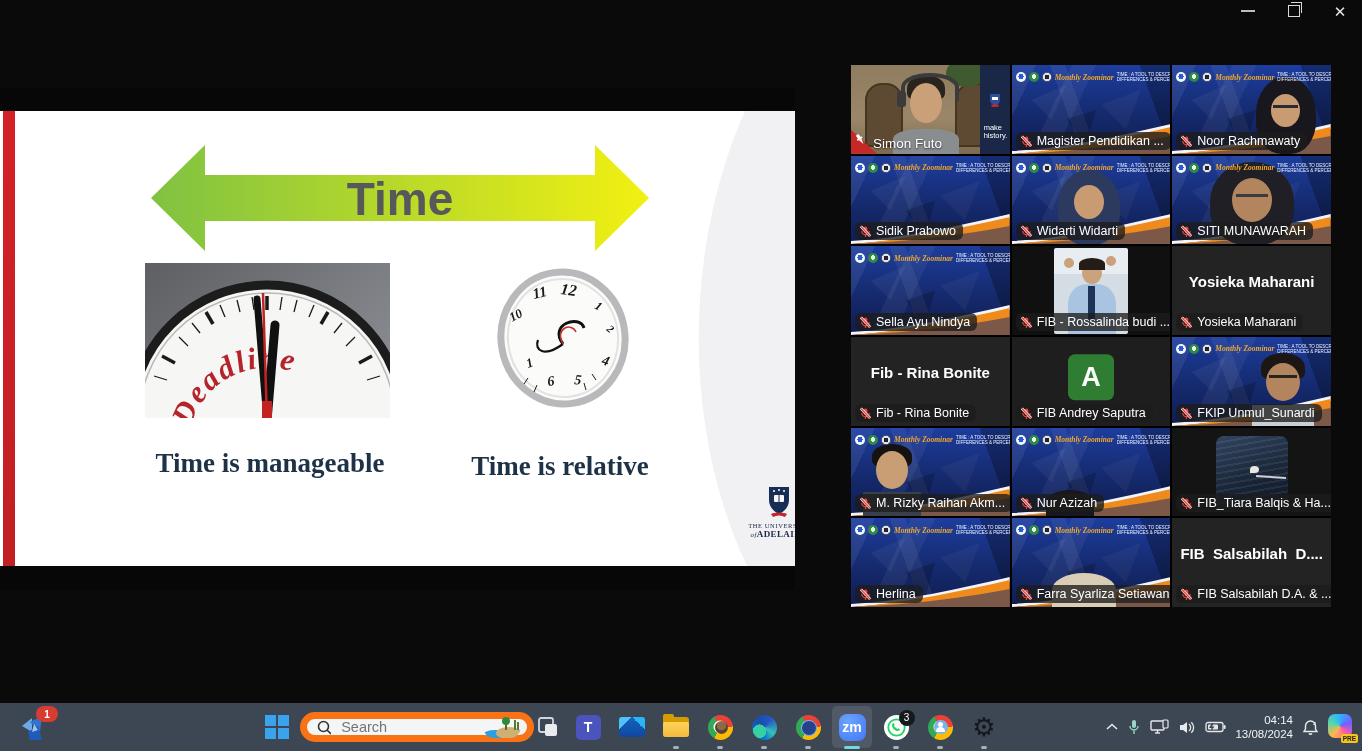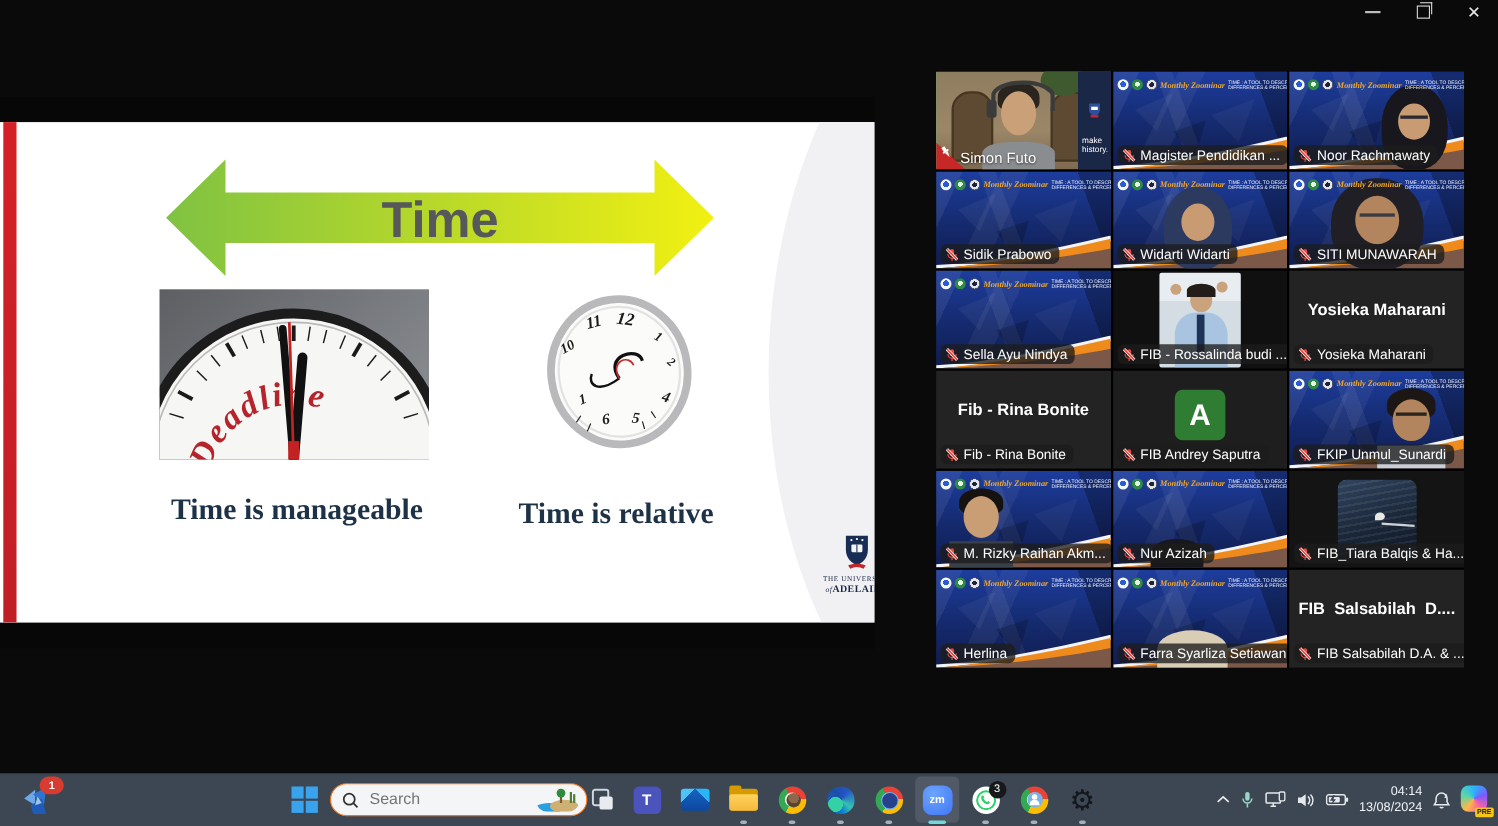--- a/index.html
+++ b/index.html
@@ -61,34 +61,34 @@
   .pp{position:absolute;}
   
   #taskbar{position:absolute;left:0;bottom:0;width:1362px;height:48px;background:#3d4754;}
   #widget-btn{position:absolute;left:18px;top:7px;width:36px;height:36px;cursor:pointer;}
   .badge-red{position:absolute;top:-4px;right:-4px;min-width:16px;height:16px;border-radius:8px;background:#d83b2f;
     color:#fff;font-size:10px;font-weight:bold;display:flex;align-items:center;justify-content:center;padding:0 3px;}
   #start-btn{position:absolute;left:263px;top:10px;width:28px;height:28px;display:flex;align-items:center;justify-content:center;cursor:pointer;}
   .winlogo{display:grid;grid-template-columns:11px 11px;grid-template-rows:11px 11px;gap:2px;}
   .winlogo div{background:#3aa3ee;}
   #search-pill{position:absolute;left:300px;top:9px;width:234px;height:30px;border-radius:15px;background:#f4f5f7;
-    border:1px solid #f97316;display:flex;align-items:center;box-sizing:border-box;padding:0 6px 0 10px;cursor:text;}
+    border:7px solid #f97316;display:flex;align-items:center;box-sizing:border-box;padding:0 6px 0 10px;cursor:text;}
   #search-pill input{border:none;outline:none;background:transparent;font-size:14.5px;color:#444;width:140px;
     font-family:"Liberation Sans",sans-serif;}
   #search-art{margin-left:auto;width:40px;height:22px;border-radius:11px;overflow:hidden;position:relative;}
   #taskview{position:absolute;left:536px;top:12px;width:24px;height:24px;cursor:pointer;}
   #apps{position:absolute;left:566px;top:0;height:48px;display:flex;}
   .app{position:relative;width:44px;height:48px;display:flex;align-items:center;justify-content:center;cursor:pointer;}
   .app .ind{position:absolute;bottom:2px;left:50%;transform:translateX(-50%);width:6px;height:3px;border-radius:2px;background:#a7b0ba;}
   .app.active .ind{width:16px;background:#6fd8d8;}
   .app.active .hl{position:absolute;inset:3px 2px;background:rgba(255,255,255,.10);border-radius:5px;}
   .ic-teams{width:25px;height:25px;border-radius:5px;background:#4b53bc;color:#fff;font-weight:bold;font-size:14px;
     display:flex;align-items:center;justify-content:center;}
   .ic-zoom{width:27px;height:27px;border-radius:8px;background:radial-gradient(circle at 35% 30%,#5b9bff,#2d68f5);
-    color:#fff;font-weight:bold;font-size:10px;display:flex;align-items:center;justify-content:center;}
+    color:#fff;font-weight:bold;font-size:14px;display:flex;align-items:center;justify-content:center;}
   .ic-folder{position:relative;width:26px;height:20px;}
   .ic-folder .back{position:absolute;inset:0;border-radius:3px;background:#d69b00;}
   .ic-folder .tab{position:absolute;left:0;top:-3px;width:11px;height:6px;border-radius:2px 2px 0 0;background:#d69b00;}
   .ic-folder .front{position:absolute;left:0;right:0;bottom:0;height:15px;border-radius:2px 2px 3px 3px;
     background:linear-gradient(180deg,#ffd35c,#f3b93c);}
   .ic-chrome{position:relative;width:25px;height:25px;border-radius:50%;
     background:conic-gradient(from -30deg,#ea4335 0 115deg,#fbbc05 115deg 240deg,#34a853 240deg 360deg);}
   .ic-chrome::before{content:"";position:absolute;left:50%;top:50%;transform:translate(-50%,-50%);
     width:13px;height:13px;border-radius:50%;background:#fff;}
   .ic-chrome::after{content:"";position:absolute;left:50%;top:50%;transform:translate(-50%,-50%);

